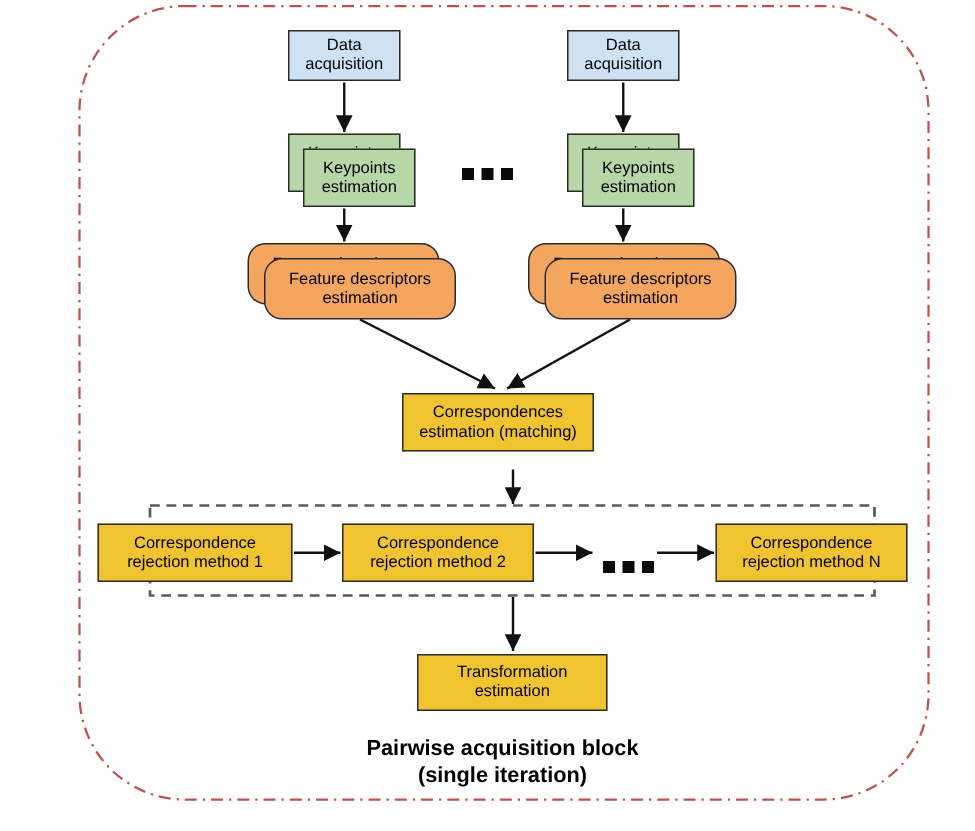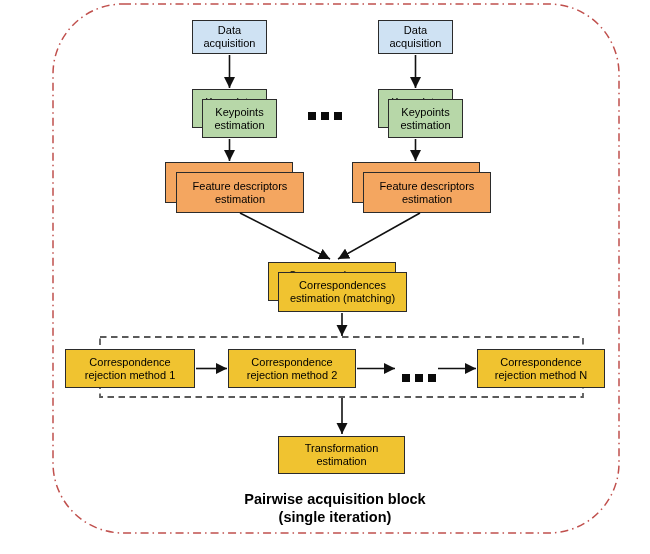--- a/index.html
+++ b/index.html
@@ -35,21 +35,21 @@
     border: 1.6px solid var(--node-border, #2b2b2b);
     font-size: 11px;
     line-height: 13px;
     color: #000;
     white-space: pre-line;
   }
   .back  { z-index: 1; }
   .front { z-index: 2; }
   .blue   { background: var(--blue-fill,   #cfe2f3); }
   .green  { background: var(--green-fill,  #b7d7a8); }
-  .orange { background: var(--orange-fill, #f4a660); }
+  .orange { background: var(--orange-fill, #f4a660); border-radius: 12px; }
   .yellow { background: var(--yellow-fill, #f0c330); }
 
   .n-blue-l  { left: 192px; top: 20px;  width: 75px;  height: 34px; }
   .n-blue-r  { left: 378px; top: 20px;  width: 75px;  height: 34px; }
   .n-grn-l-b { left: 192px; top: 89px;  width: 75px;  height: 39px; }
   .n-grn-l-f { left: 202px; top: 99px;  width: 75px;  height: 39px; }
   .n-grn-r-b { left: 378px; top: 89px;  width: 75px;  height: 39px; }
   .n-grn-r-f { left: 388px; top: 99px;  width: 75px;  height: 39px; }
   .n-org-l-b { left: 165px; top: 162px; width: 128px; height: 41px; }
   .n-org-l-f { left: 176px; top: 172px; width: 128px; height: 41px; }
@@ -118,22 +118,20 @@
 estimation</div>
   <div class="node orange front n-org-l-f">Feature descriptors
 estimation</div>
   <div class="node orange back n-org-r-b">Feature descriptors
 estimation</div>
   <div class="node orange front n-org-r-f">Feature descriptors
 estimation</div>
 
   <div class="node yellow back n-cor-b">Correspondences
 estimation (matching)</div>
-  <div class="node yellow front n-cor-f">Correspondences
-estimation (matching)</div>
 
   <div class="node yellow n-rej1">Correspondence
 rejection method 1</div>
   <div class="node yellow n-rej2">Correspondence
 rejection method 2</div>
   <div class="node yellow n-rejn">Correspondence
 rejection method N</div>
 
   <div class="node yellow n-trans">Transformation
 estimation</div>

